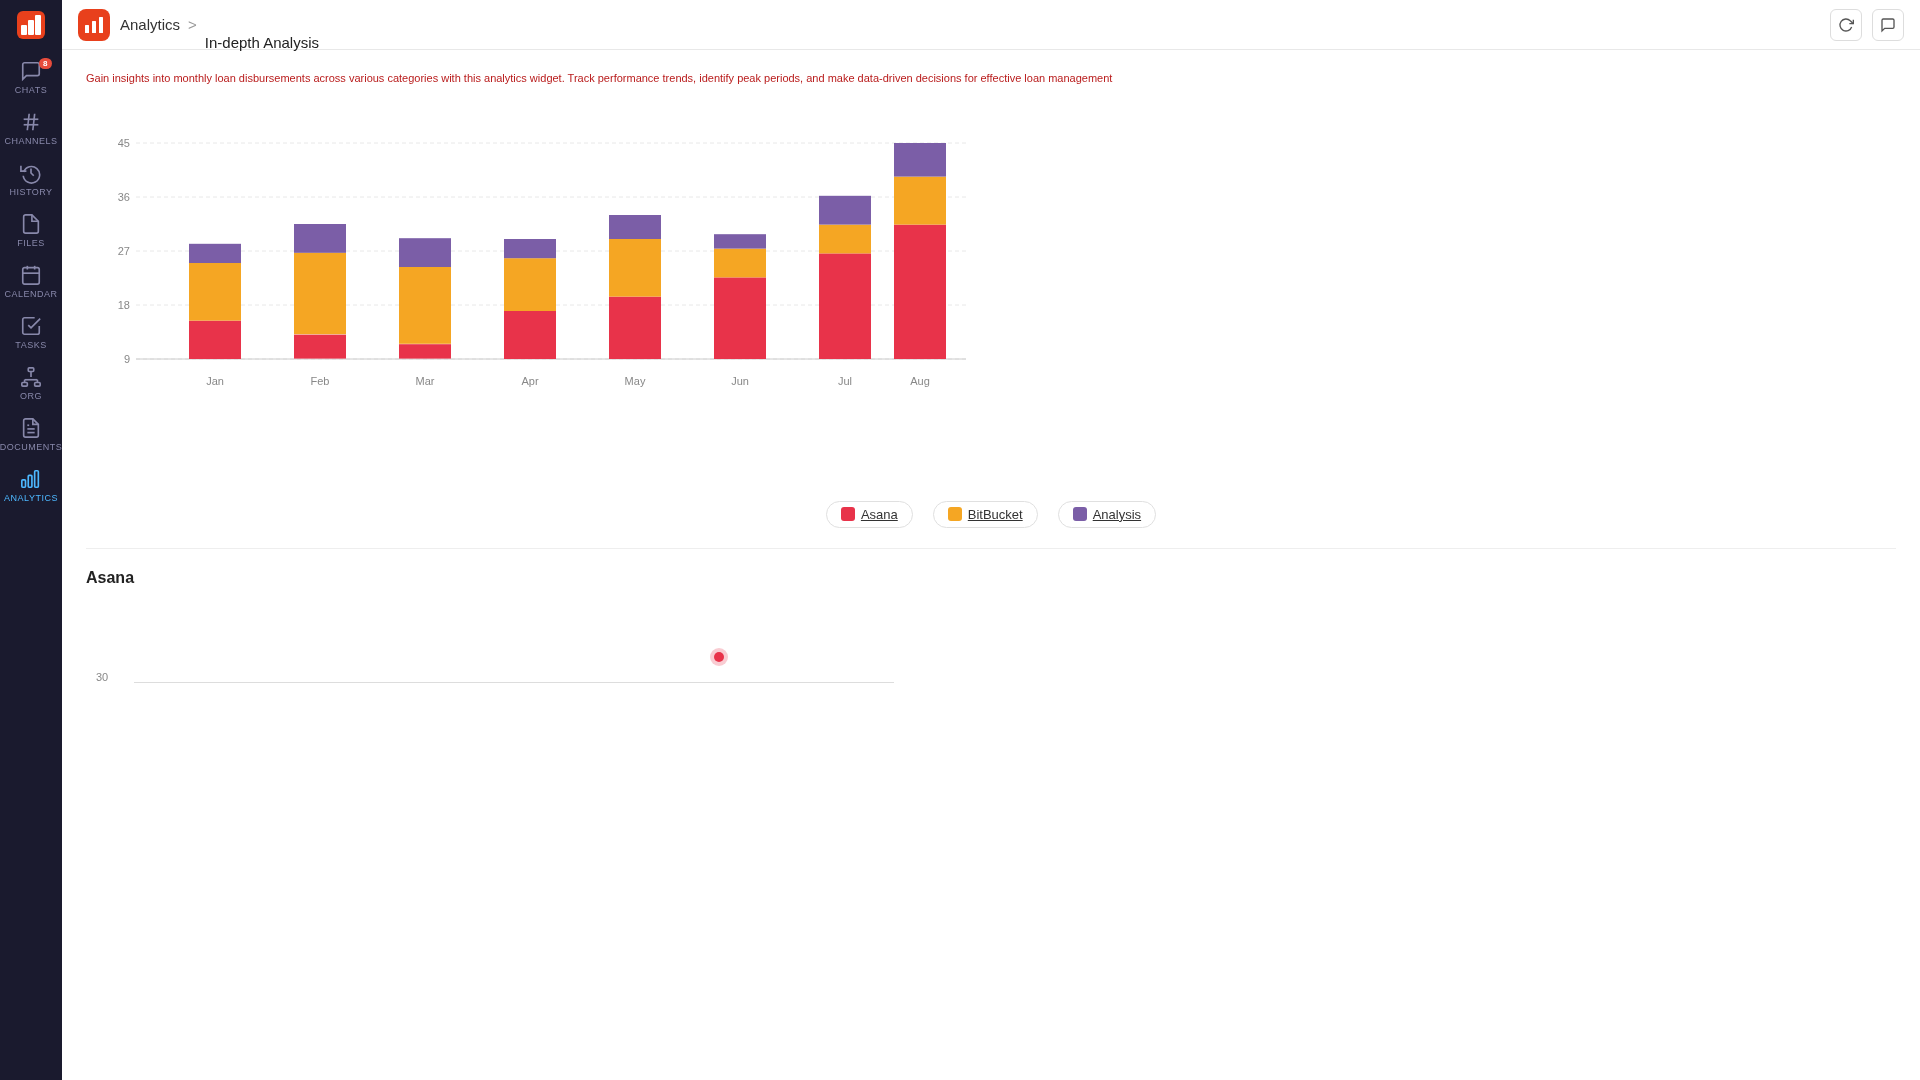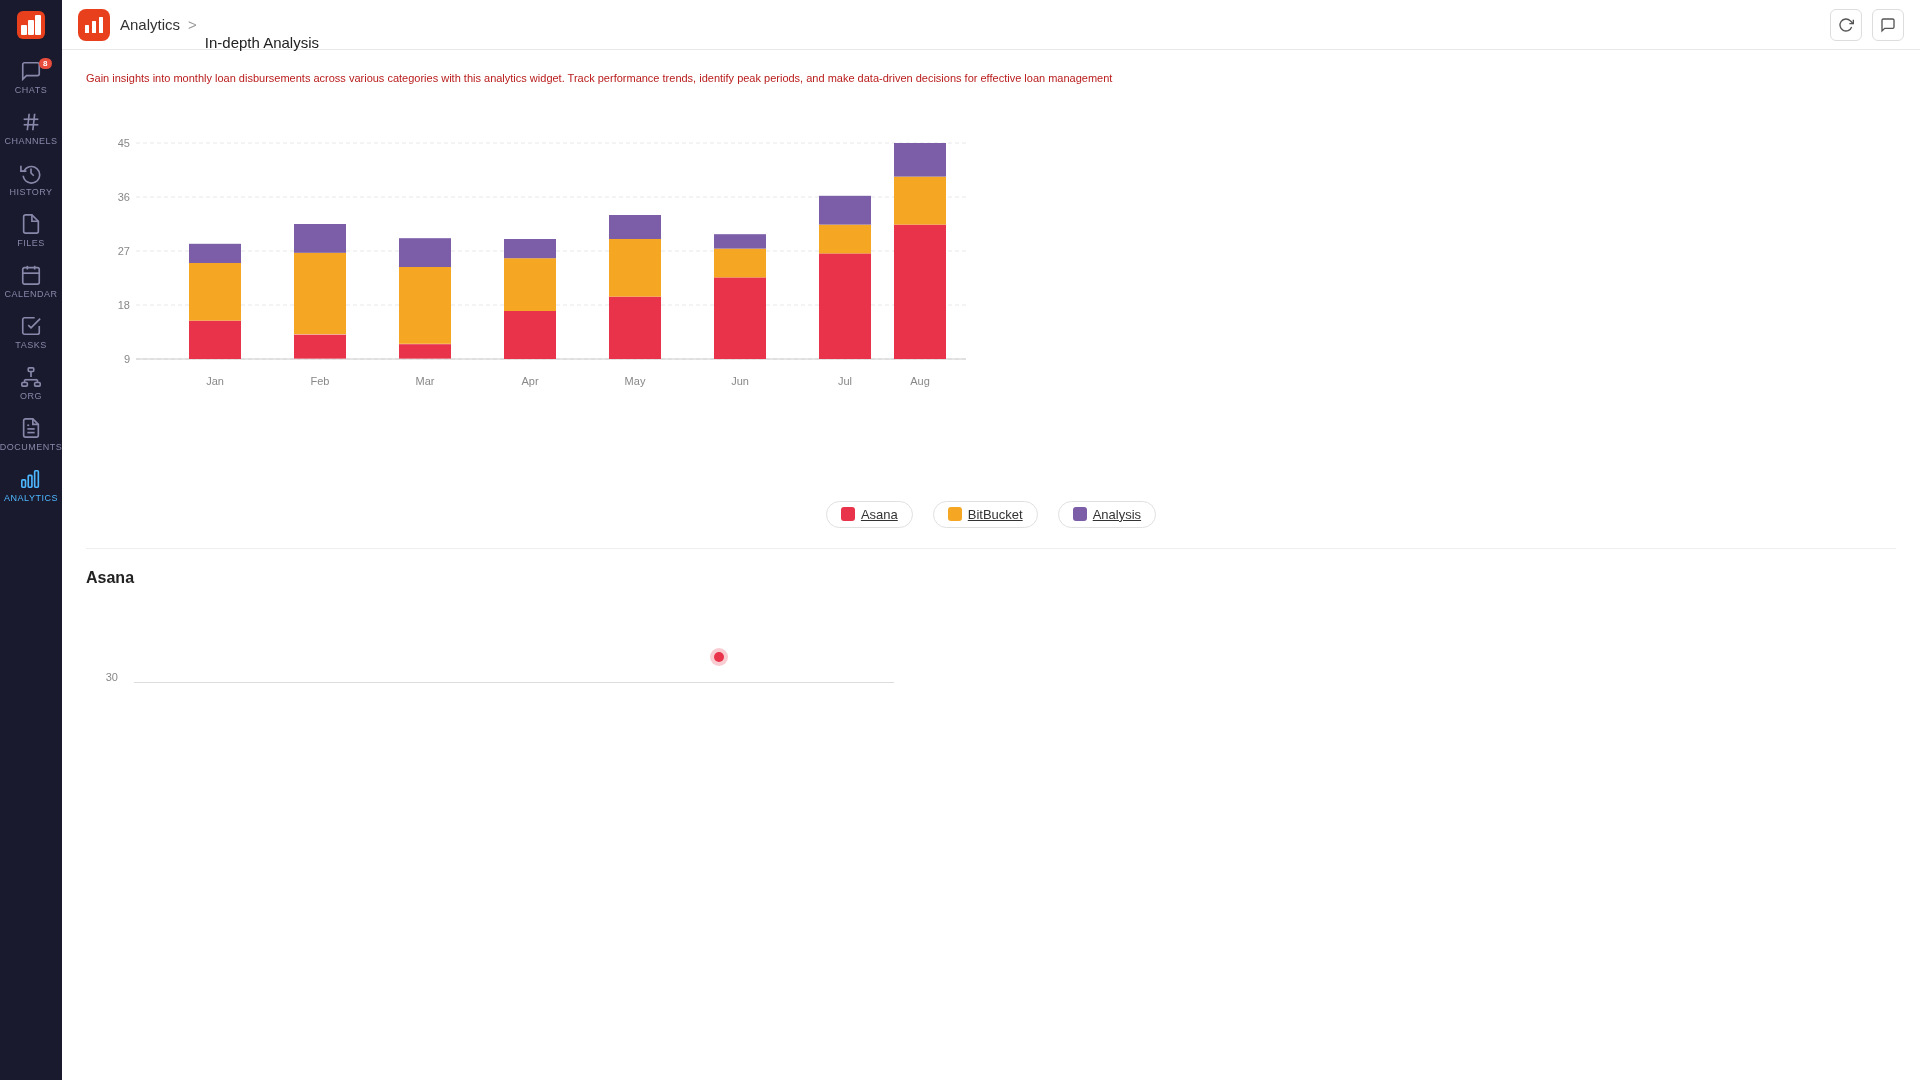--- a/index.html
+++ b/index.html
@@ -383,21 +383,21 @@
         </div>
       </div>
     </div>
 
     <hr class="section-divider">
 
     <div class="trend-section">
       <h2 class="section-title">Asana</h2>
 
       <div style="display:flex;align-items:flex-end;position:relative;height:80px;">
-        <span style="font-size:11px;color:#888;width:40px;text-align:right;padding-right:8px;position:absolute;left:0;bottom:0;">30</span>
+        <span style="font-size:11px;color:#888;width:40px;text-align:center;padding-right:8px;position:absolute;left:0;bottom:0;">30</span>
         <div style="margin-left:48px;border-bottom:1px solid #ddd;width:760px;position:relative;height:60px;">
 
           <div style="position:absolute;bottom:20px;left:580px;">
             <div style="width:10px;height:10px;background:#e8334a;border-radius:50%;position:relative;">
               <div style="position:absolute;top:50%;left:50%;transform:translate(-50%,-50%);width:18px;height:18px;background:rgba(232,51,74,0.25);border-radius:50%;"></div>
             </div>
           </div>
         </div>
       </div>
     </div>

